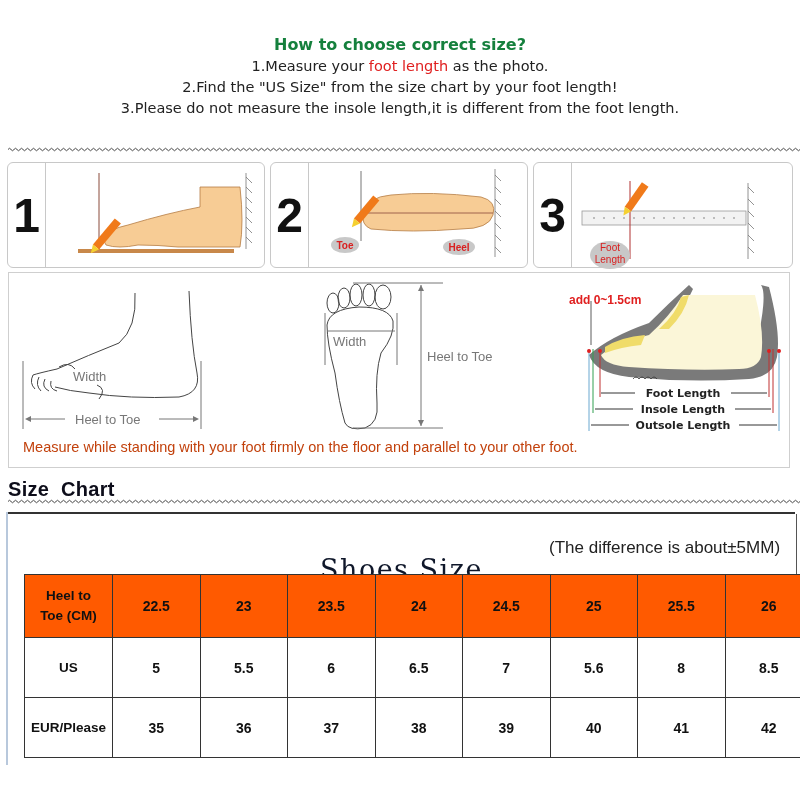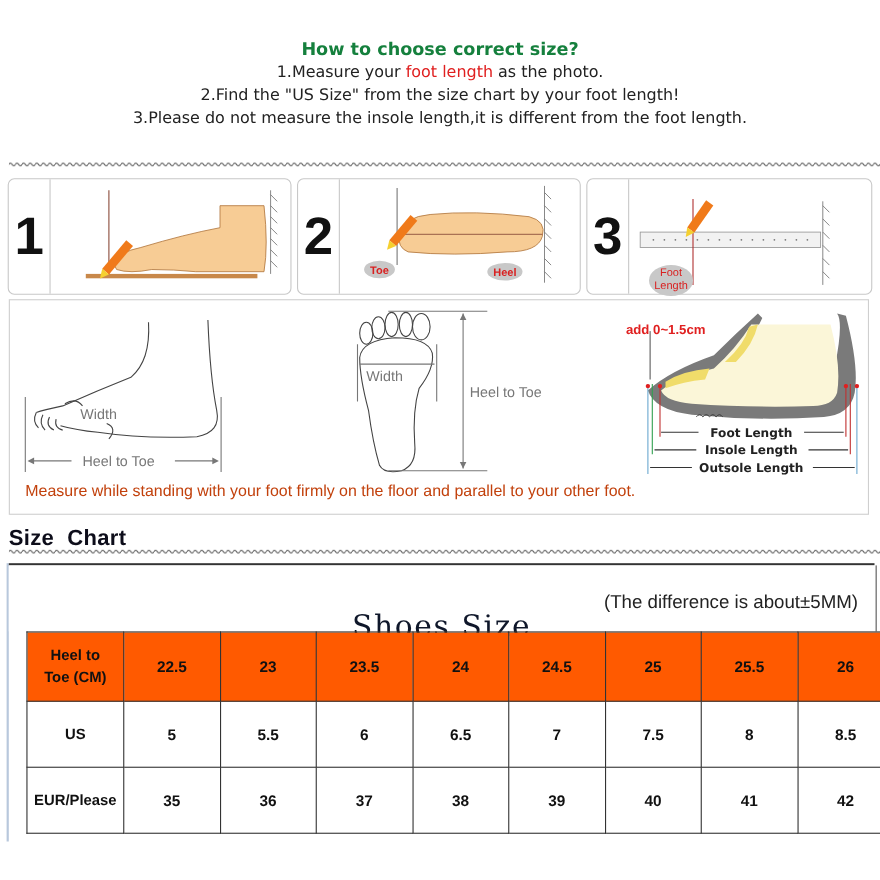--- a/index.html
+++ b/index.html
@@ -260,21 +260,21 @@
       <td>25.5</td>
       <td>26</td>
     </tr>
     <tr class="body">
       <td class="first">US</td>
       <td>5</td>
       <td>5.5</td>
       <td>6</td>
       <td>6.5</td>
       <td>7</td>
-      <td>7.5</td>
+      <td>5.6</td>
       <td>8</td>
       <td>8.5</td>
     </tr>
     <tr class="body">
       <td class="first">EUR/Please</td>
       <td>35</td>
       <td>36</td>
       <td>37</td>
       <td>38</td>
       <td>39</td>

